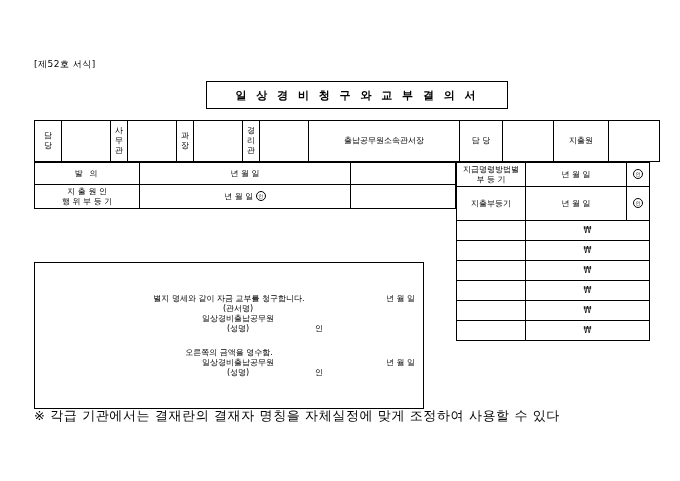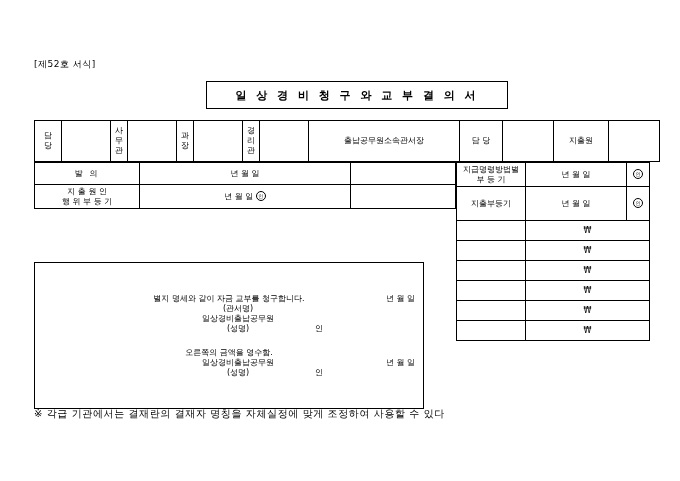--- a/index.html
+++ b/index.html
@@ -77,21 +77,21 @@
     border-radius: 50%;
     font-size: 5px;
     line-height: 8px;
     text-align: center;
     vertical-align: middle;
   }
   .note {
     position: absolute;
     left: 34px;
     top: 407px;
-    font-size: 10px;
+    font-size: 13px;
     letter-spacing: 0.6px;
     white-space: nowrap;
   }
   .memo-cell {
     text-align: left;
     vertical-align: top;
     padding: 6px 10px;
     font-size: 8px;
     line-height: 1.9;
   }

